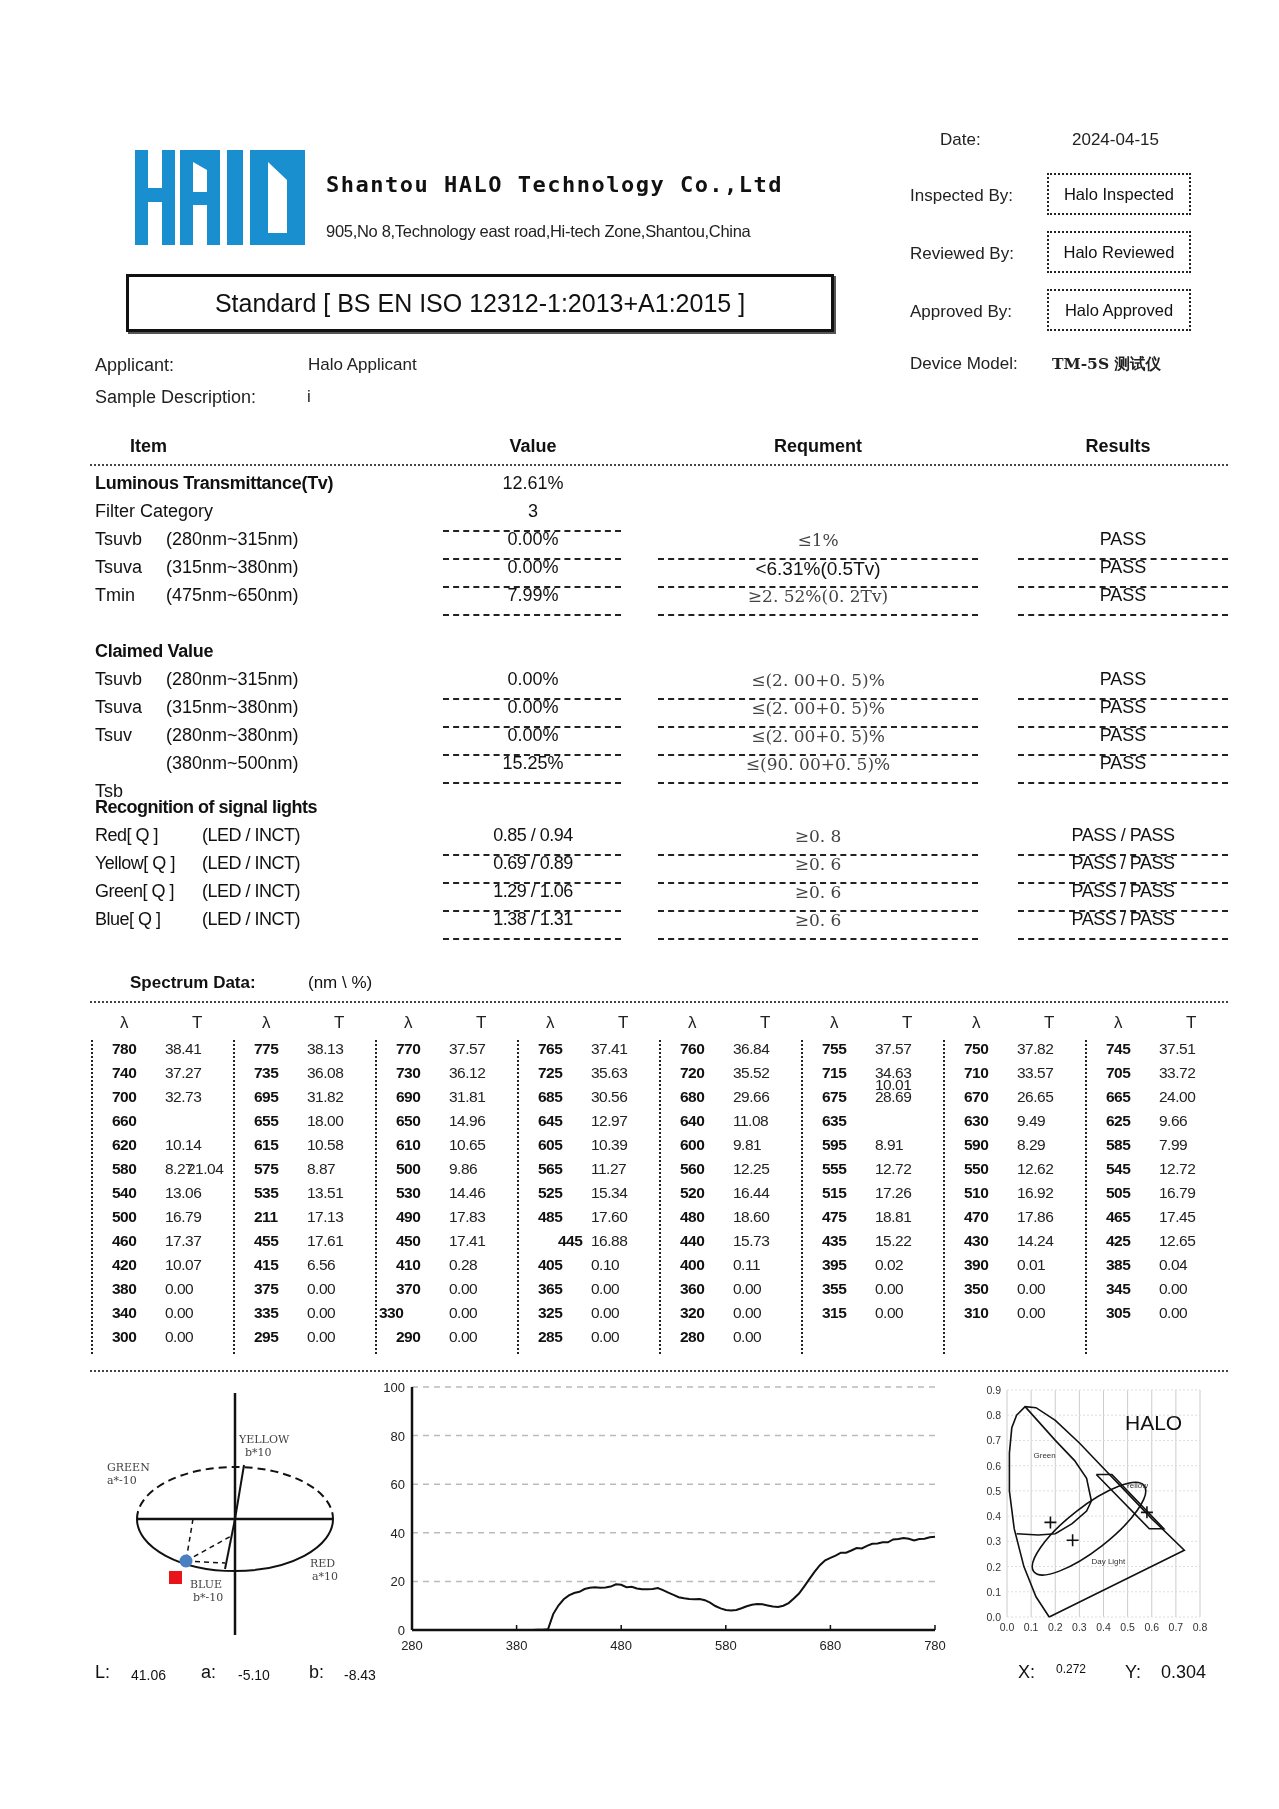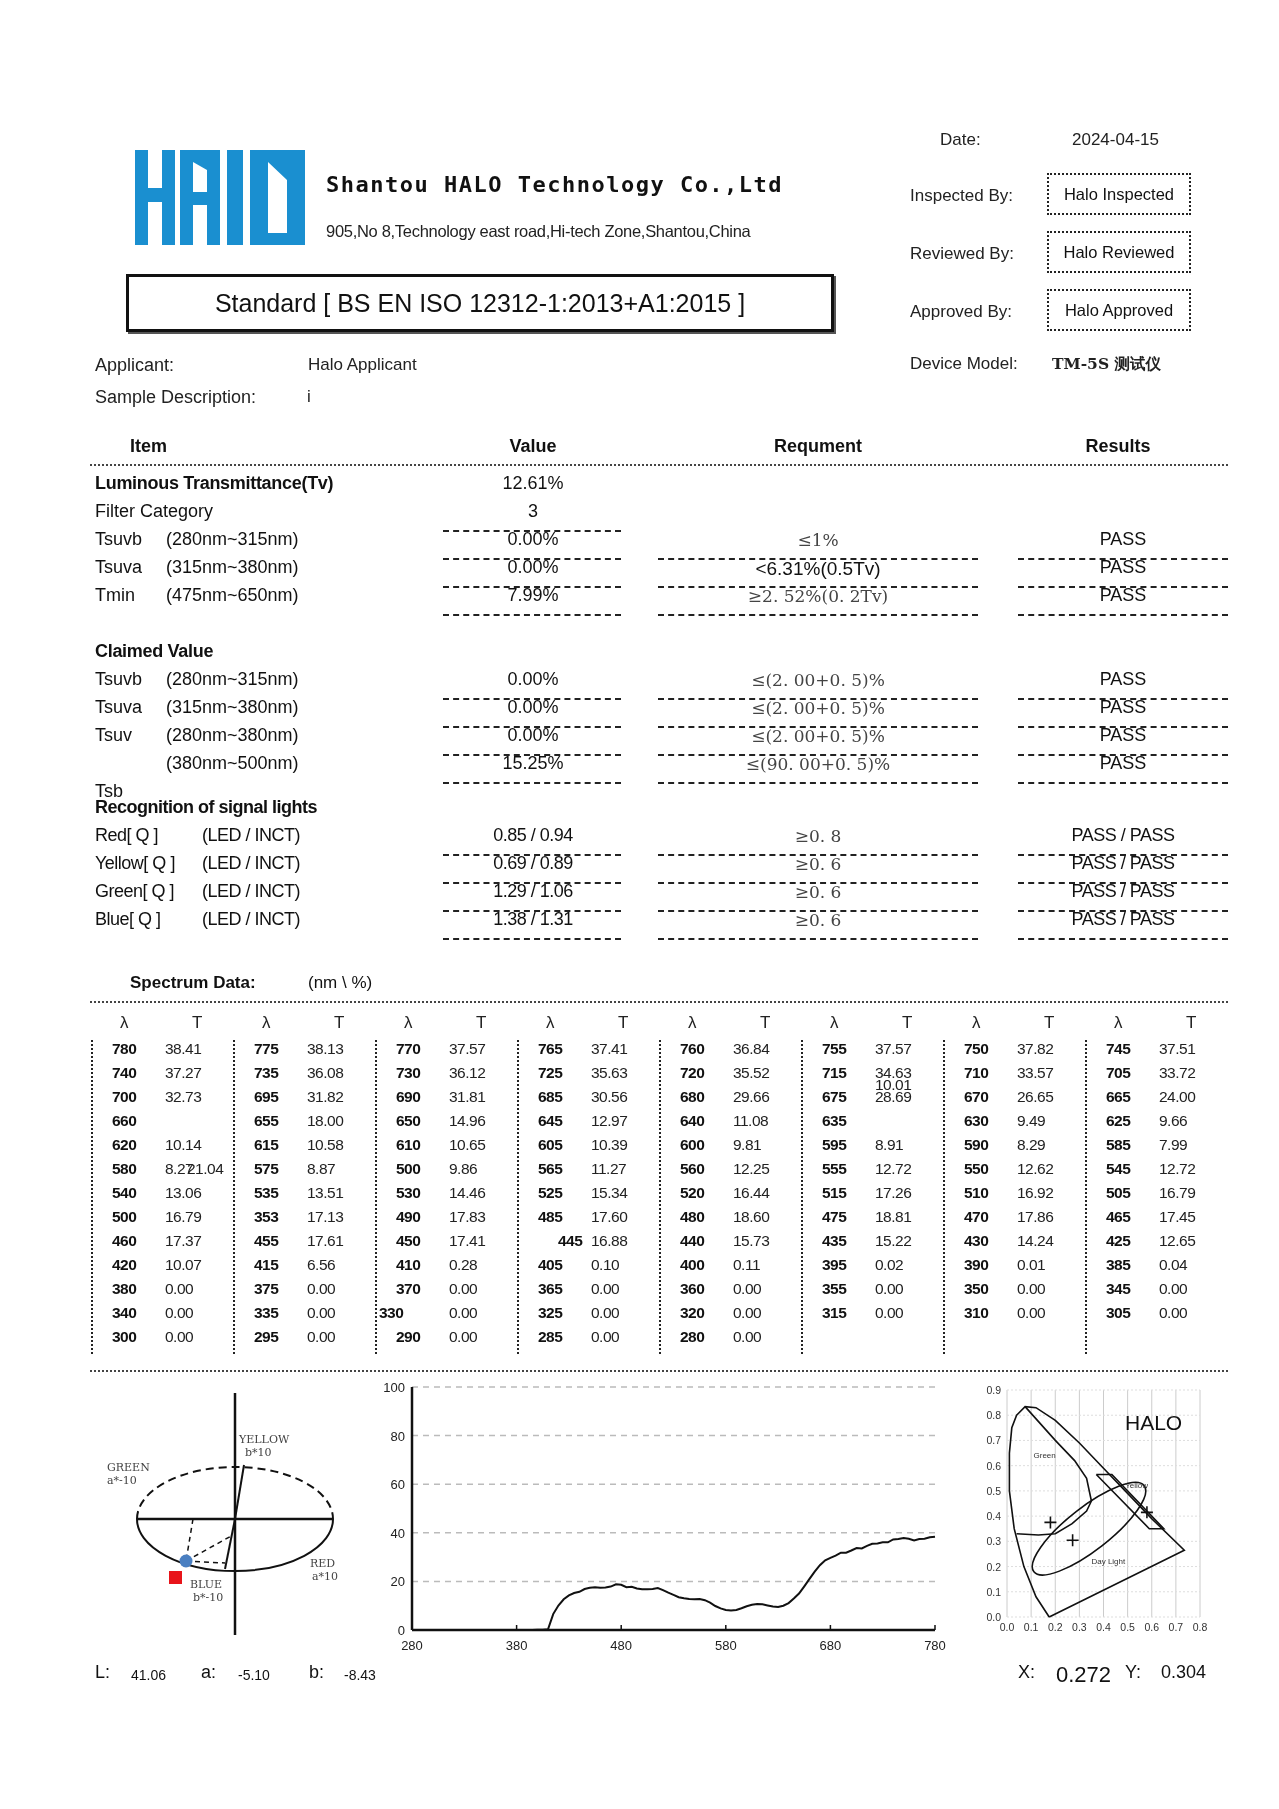--- a/index.html
+++ b/index.html
@@ -223,21 +223,21 @@
     <div class="abs spec-lam" style="left:254px;top:1088px;">695</div>
     <div class="abs spec-t" style="left:307px;top:1088px;">31.82</div>
     <div class="abs spec-lam" style="left:254px;top:1112px;">655</div>
     <div class="abs spec-t" style="left:307px;top:1112px;">18.00</div>
     <div class="abs spec-lam" style="left:254px;top:1136px;">615</div>
     <div class="abs spec-t" style="left:307px;top:1136px;">10.58</div>
     <div class="abs spec-lam" style="left:254px;top:1160px;">575</div>
     <div class="abs spec-t" style="left:307px;top:1160px;">8.87</div>
     <div class="abs spec-lam" style="left:254px;top:1184px;">535</div>
     <div class="abs spec-t" style="left:307px;top:1184px;">13.51</div>
-    <div class="abs spec-lam" style="left:254px;top:1208px;">353</div>
+    <div class="abs spec-lam" style="left:254px;top:1208px;">211</div>
     <div class="abs spec-t" style="left:307px;top:1208px;">17.13</div>
     <div class="abs spec-lam" style="left:254px;top:1232px;">455</div>
     <div class="abs spec-t" style="left:307px;top:1232px;">17.61</div>
     <div class="abs spec-lam" style="left:254px;top:1256px;">415</div>
     <div class="abs spec-t" style="left:307px;top:1256px;">6.56</div>
     <div class="abs spec-lam" style="left:254px;top:1280px;">375</div>
     <div class="abs spec-t" style="left:307px;top:1280px;">0.00</div>
     <div class="abs spec-lam" style="left:254px;top:1304px;">335</div>
     <div class="abs spec-t" style="left:307px;top:1304px;">0.00</div>
     <div class="abs spec-lam" style="left:254px;top:1328px;">295</div>
@@ -527,15 +527,15 @@
       <path d="M89.425 142.41666666666669 H101.425 M95.425 136.41666666666669 V148.41666666666669" stroke="#111" stroke-width="1.6" fill="none"></path>
       <path d="M111.62 160.32444444444445 H123.62 M117.62 154.32444444444445 V166.32444444444445" stroke="#111" stroke-width="1.6" fill="none"></path>
       <path d="M185.92499999999998 132.32777777777778 H197.92499999999998 M191.92499999999998 126.32777777777778 V138.32777777777778" stroke="#111" stroke-width="1.6" fill="none"></path>
     </g>
   <text id="cie-brand" x="170" y="50" font-size="21" fill="#111">HALO</text>
   <text id="cie-green" font-size="8" fill="#333" x="78.5375" y="78.10000000000002">Green</text>
   <text id="cie-yellow" font-size="8" fill="#333" x="170.21249999999998" y="108.36666666666667">Yellow</text>
   <text id="cie-day" font-size="8" fill="#333" x="136.4375" y="184.03333333333333">Day Light</text>
 </svg>
 <div class="abs" style="left:1018px;top:1662px;font-size:18px;">X:</div>
-<div class="abs" style="left:1056px;top:1662px;font-size:22px;">0.272</div>
+<div class="abs" style="left:1056px;top:1662px;font-size:12px;">0.272</div>
 <div class="abs" style="left:1125px;top:1662px;font-size:18px;">Y:</div>
 <div class="abs" style="left:1161px;top:1662px;font-size:18px;">0.304</div>
 
 </body></html>

